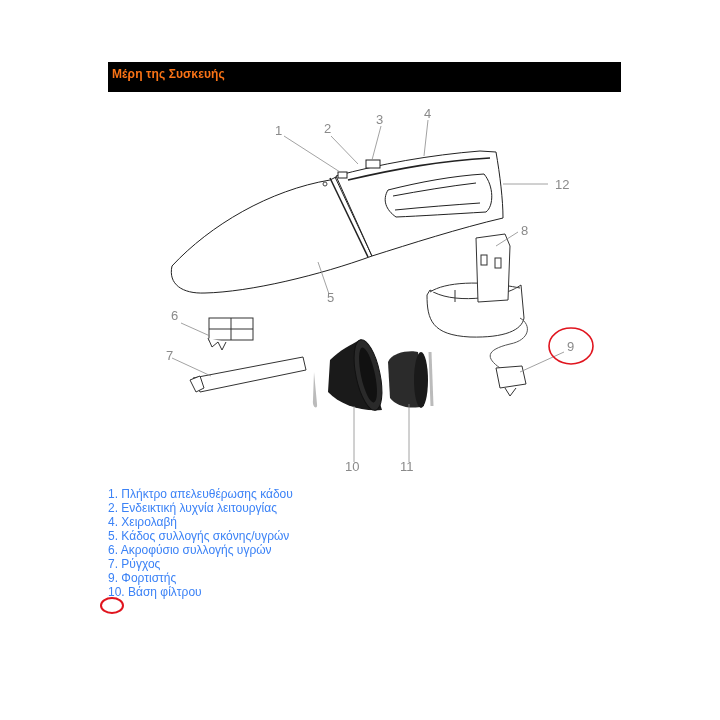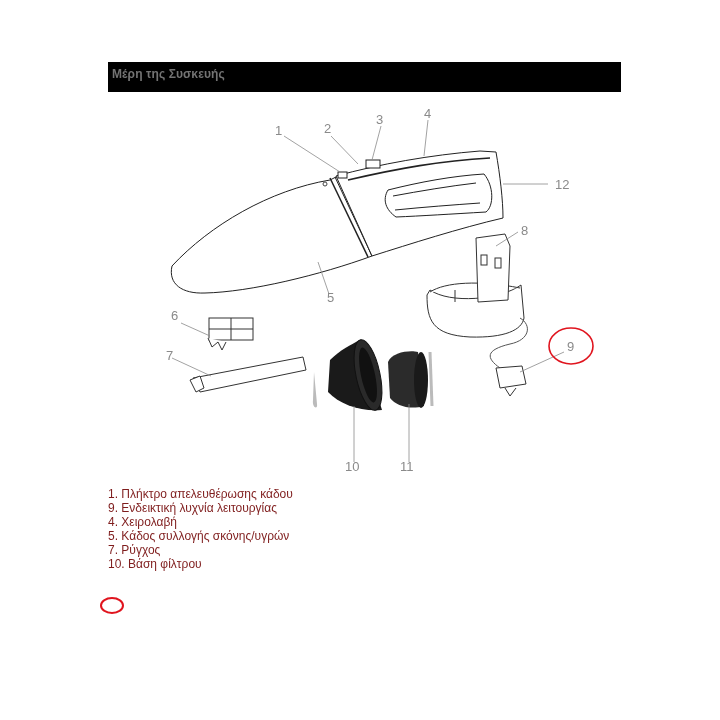--- a/index.html
+++ b/index.html
@@ -1,28 +1,28 @@
 <!DOCTYPE html>
 <html><head>
 <meta charset="utf-8">
 <style>
   html, body { margin:0; padding:0; background:#ffffff; }
   body { width:720px; height:720px; position:relative; overflow:hidden; font-family:"Liberation Sans", sans-serif; }
   .header {
     position:absolute; left:108px; top:62px; width:513px; height:30px;
-    background:#000000; color:#737373; box-sizing:border-box;
+    background:#000000; color:#f97316; box-sizing:border-box;
   }
   .header .title {
     position:absolute; left:4px; top:5px; font-size:12px; font-weight:bold; letter-spacing:0.1px;
   }
   .diagram { position:absolute; left:0; top:0; width:720px; height:480px; }
   .callout { font-family:"Liberation Sans", sans-serif; font-size:13px; fill:#8a8a8a; }
   .parts-list {
     position:absolute; left:108px; top:487px; margin:0; padding:0; list-style:none;
-    font-size:12px; line-height:14px; color:#7f1d1d;
+    font-size:12px; line-height:14px; color:#3b82f6;
   }
   .parts-list li { white-space:nowrap; height:14px; }
   .highlight-ring {
     position:absolute; left:100px; top:597px; width:24px; height:17px;
     border:2px solid #e0141e; border-radius:50%; box-sizing:border-box;
   }
 </style>
 </head>
 <body>
 
@@ -118,19 +118,21 @@
     <text class="callout" x="345" y="471">10</text>
     <text class="callout" x="400" y="471">11</text>
     <text class="callout" x="555" y="189">12</text>
   </g>
 
   <ellipse cx="571" cy="346" rx="22" ry="18" fill="none" stroke="#e0141e" stroke-width="1.6"></ellipse>
 </svg>
 
 <ul class="parts-list">
   <li>1. Πλήκτρο απελευθέρωσης κάδου</li>
-  <li>9. Ενδεικτική λυχνία λειτουργίας</li>
+  <li>2. Ενδεικτική λυχνία λειτουργίας</li>
   <li>4. Χειρολαβή</li>
   <li>5. Κάδος συλλογής σκόνης/υγρών</li>
+  <li>6. Ακροφύσιο συλλογής υγρών</li>
   <li>7. Ρύγχος</li>
+  <li>9. Φορτιστής</li>
   <li>10. Βάση φίλτρου</li>
 </ul>
 <div class="highlight-ring"></div>
 
 </body></html>

